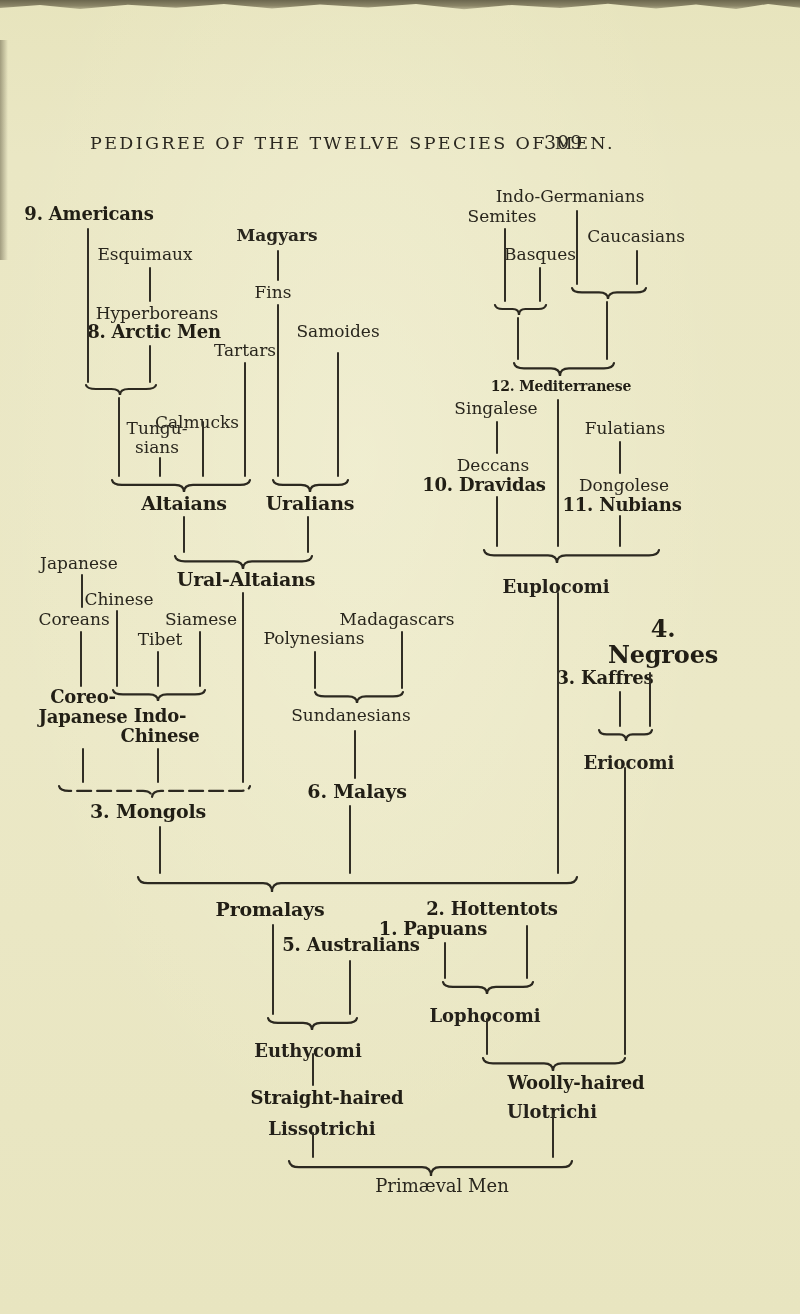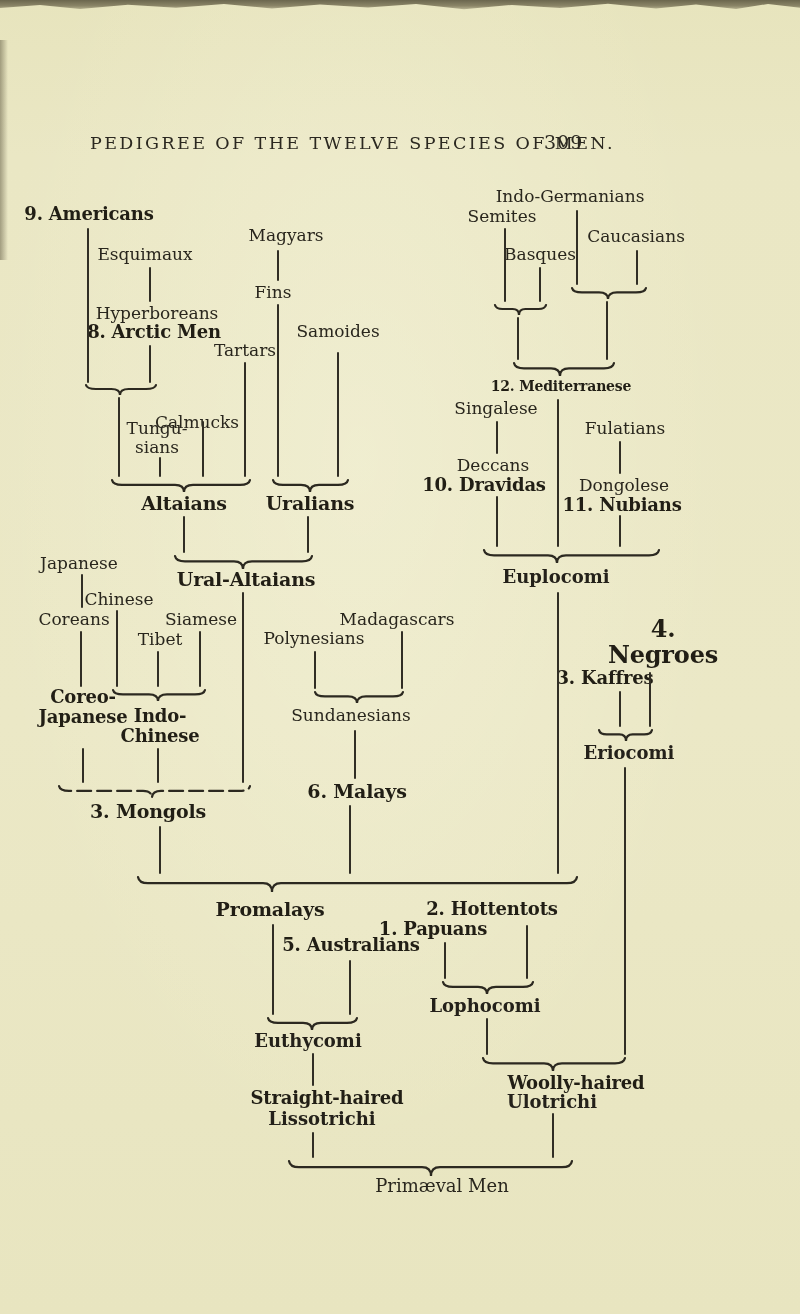--- a/index.html
+++ b/index.html
@@ -24,21 +24,21 @@
     position:absolute;left:0;top:40px;width:8px;height:220px;
     background:linear-gradient(90deg,rgba(90,84,60,.5),rgba(90,84,60,0));
   }
   .label{
     position:absolute;transform:translateX(-50%);
     white-space:pre-line;text-align:center;line-height:1.1;
     color:#29261d;
   }
   .f-roman{font-weight:400;font-size:17px;}
   .f-blackletter{font-weight:700;font-size:18px;letter-spacing:-0.2px;color:#211e15;}
-  .f-bold{font-weight:700;font-size:18px;color:#24211a;}
+  .f-bold{font-weight:700;font-size:18px;color:#24211a;margin-top:10px;}
   .connector{
     position:absolute;width:2px;background:#312e25;border-radius:1px;
   }
   .brace{position:absolute;overflow:visible;}
   .brace path{stroke:#2c2920;stroke-width:2.2;fill:none;stroke-linecap:round;}
   .brace.dashed path{stroke-dasharray:14 6;}
   #header-title{
     position:absolute;left:90px;top:133px;
     font-size:17.5px;letter-spacing:2.4px;color:#2b2820;
   }
@@ -53,21 +53,21 @@
 <div id="page">
   <div class="torn-edge"></div>
   <div class="left-smudge"></div>
   <div>
     <span id="header-title">PEDIGREE OF THE TWELVE SPECIES OF MEN.</span>
     <span id="header-page">309</span>
   </div>
   <div id="diagram">
       <div class="label f-blackletter" style="left: 89px; top: 204px; font-size: 18px;">9. Americans</div>
       <div class="label f-roman" style="left: 145px; top: 245px;">Esquimaux</div>
-      <div class="label f-roman" style="left: 286px; top: 226px;">Magyars</div>
+      <div class="label f-roman" style="left: 277px; top: 226px; font-weight: bold;">Magyars</div>
       <div class="label f-roman" style="left: 273px; top: 283px;">Fins</div>
       <div class="label f-roman" style="left: 157px; top: 304px;">Hyperboreans</div>
       <div class="label f-blackletter" style="left: 154px; top: 322px; font-size: 18px;">8. Arctic Men</div>
       <div class="label f-roman" style="left: 245px; top: 341px;">Tartars</div>
       <div class="label f-roman" style="left: 338px; top: 322px;">Samoides</div>
       <div class="label f-roman" style="left: 570px; top: 187px;">Indo-Germanians</div>
       <div class="label f-roman" style="left: 502px; top: 207px;">Semites</div>
       <div class="label f-roman" style="left: 636px; top: 227px;">Caucasians</div>
       <div class="label f-roman" style="left: 540px; top: 245px;">Basques</div>
       <div class="label f-roman" style="left: 197px; top: 400px; margin-top: 13px;">Calmucks</div>

